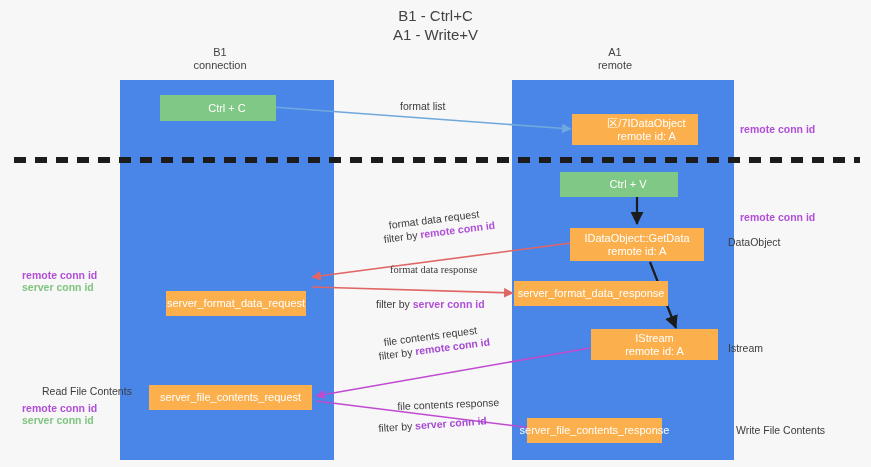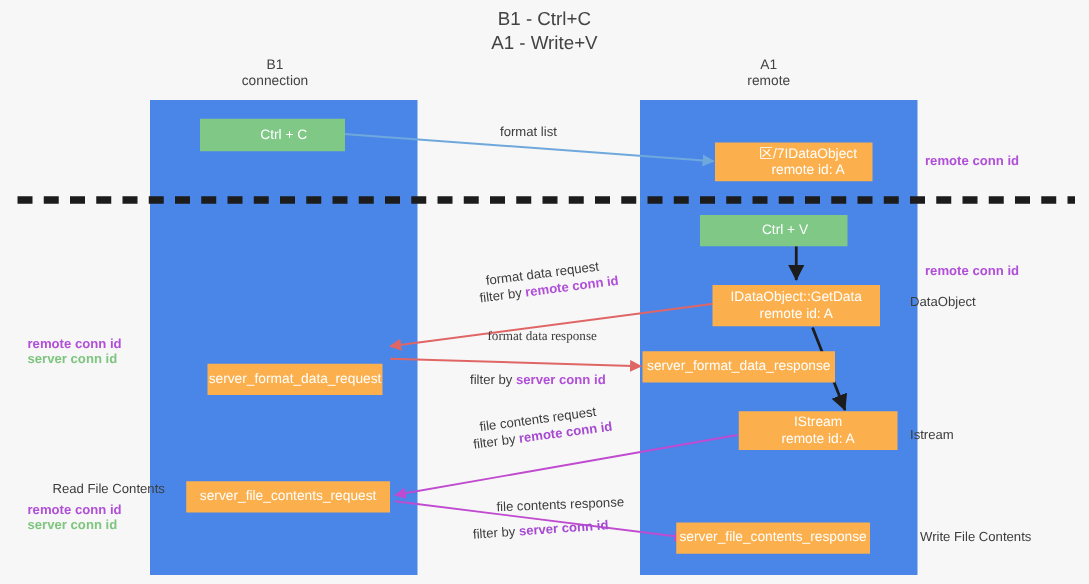--- a/index.html
+++ b/index.html
@@ -128,21 +128,21 @@
 
   <div class="node orange" style="left:591px;top:329px;width:127px;height:31px;">
     <span>IStream</span>
     <span class="l2">remote id: A</span>
   </div>
 
   <div class="node orange" style="left:149px;top:385px;width:163px;height:25px;">
     <span>server_file_contents_request</span>
   </div>
 
-  <div class="node orange" style="left:541px;top:418px;width:155px;height:25px;justify-content:center;">
+  <div class="node orange" style="left:527px;top:418px;width:135px;height:25px;justify-content:center;">
     <span>server_file_contents_response</span>
   </div>
 
   <div class="edgelabel" style="left:400px;top:100px;">format list</div>
 
   <div class="edgelabel" style="left:388px;top:219px;transform:rotate(-7.3deg);transform-origin:0 0;">format data request</div>
   <div class="edgelabel" style="left:383px;top:233px;transform:rotate(-7.3deg);transform-origin:0 0;">
     <span>filter by </span><span class="hl-purple">remote conn id</span>
   </div>
 

